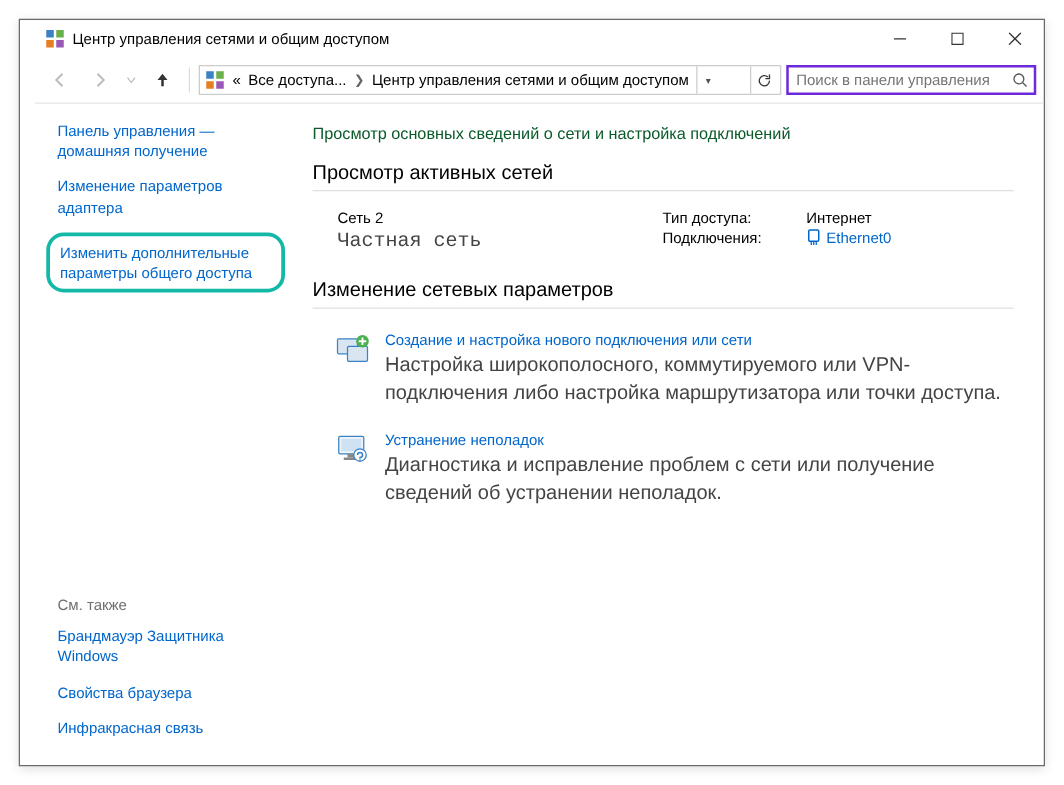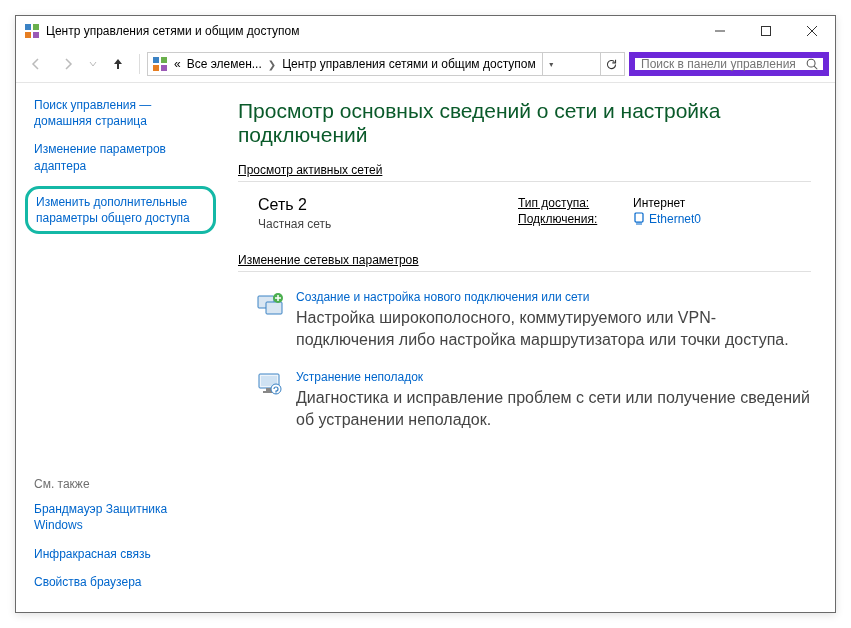--- a/index.html
+++ b/index.html
@@ -12,20 +12,21 @@
     color: #000;
   }
   .window {
     width: 821px;
     height: 598px;
     border: 1px solid #6a6a6a;
     background: #fff;
     display: flex;
     flex-direction: column;
     box-shadow: 0 2px 8px rgba(0,0,0,0.12);
+    padding-left: 12px;
   }
   .titlebar {
     height: 30px;
     display: flex;
     align-items: center;
     padding: 0 0 0 8px;
   }
   .titlebar .icon-cp {
     width: 16px; height: 16px; margin-right: 6px;
     display: inline-flex; align-items: center; justify-content: center;
@@ -75,21 +76,21 @@
   }
   .addressbar .history-drop {
     width: 18px; height: 22px;
     display: flex; align-items: center; justify-content: center;
     border-left: 1px solid #ccc;
     color: #555; font-size: 8px;
   }
   .searchbar {
     width: 200px;
     height: 24px;
-    border: 6px solid #6d28d9;
+    border: 2px solid #6d28d9;
     display: flex;
     align-items: center;
     padding: 0 4px;
   }
   .searchbar input {
     flex: 1; border: none; outline: none; font-size: 12px;
     color: #666; background: transparent;
   }
   .searchbar .sicon { color: #555; }
   .body {
@@ -127,43 +128,42 @@
     margin-bottom: 10px;
   }
   .content {
     flex: 1;
     padding: 12px 24px 10px 14px;
     overflow: auto;
   }
   .content h1 {
     color: #0a5a2a;
     font-weight: 400;
-    font-size: 21px;
+    font-size: 13px;
     margin: 4px 0 16px 0;
   }
   .section-title {
-    font-size: 12px;
+    font-size: 16px;
     margin: 8px 0 4px 0;
-    text-decoration: underline;
   }
   .hr {
     border: none;
     border-top: 1px solid #e0e0e0;
     margin: 2px 0 10px 0;
   }
   .netrow {
     display: flex;
     padding: 4px 0 14px 20px;
   }
   .netleft { width: 260px; }
-  .netname { font-size: 16px; margin-bottom: 3px; }
-  .nettype { font-size: 12px; color: #444; }
+  .netname { font-size: 12px; margin-bottom: 3px; }
+  .nettype { font-size: 16px; color: #444; font-family: Liberation Mono, monospace; }
   .netright { flex: 1; }
   .kv { display: flex; font-size: 12px; margin-bottom: 2px; }
-  .kv .k { width: 115px; color: #000; text-decoration: underline; }
+  .kv .k { width: 115px; color: #000; }
   .kv .v { color: #000; }
   .kv .v.link { color: #0066cc; cursor: pointer; }
   .netadapter {
     display: inline-flex; align-items: flex-start; gap: 4px;
   }
   .task {
     display: flex;
     gap: 12px;
     padding: 8px 0 10px 18px;
   }
@@ -245,21 +245,21 @@
     <div class="addressbar">
       <span>
         <svg width="16" height="16" viewBox="0 0 16 16">
             <rect x="1" y="1" width="6" height="6" fill="#3b82c4"></rect>
             <rect x="9" y="1" width="6" height="6" fill="#6ab04c"></rect>
             <rect x="1" y="9" width="6" height="6" fill="#e67e22"></rect>
             <rect x="9" y="9" width="6" height="6" fill="#9b59b6"></rect>
           </svg>
       </span>
       <span class="crumb">«</span>
-      <span class="crumb">Все элемен...</span>
+      <span class="crumb">Все доступа...</span>
       <span class="chev">❯</span>
       <span class="crumb">Центр управления сетями и общим доступом</span>
       <span class="history-drop">▾</span>
       <span class="refresh">
         <svg width="13" height="13" viewBox="0 0 16 16">
             <path d="M13 8 A5 5 0 1 1 11.5 4.5 M13 2 L13 6 L9 6" fill="none" stroke="currentColor" stroke-width="1.3"></path>
           </svg>
       </span>
     </div>
     <div class="searchbar">
@@ -268,28 +268,28 @@
         <svg width="14" height="14" viewBox="0 0 16 16">
             <circle cx="7" cy="7" r="4.5" fill="none" stroke="currentColor" stroke-width="1.2"></circle>
             <line x1="10.5" y1="10.5" x2="14" y2="14" stroke="currentColor" stroke-width="1.2"></line>
           </svg>
       </span>
     </div>
   </div>
 
   <div class="body">
     <div class="sidebar">
-      <span class="link">Поиск управления — домашняя страница</span>
+      <span class="link">Панель управления — домашняя получение</span>
       <span class="link">Изменение параметров адаптера</span>
       <span class="link highlighted">Изменить дополнительные параметры общего доступа</span>
       <div class="spacer"></div>
       <div class="see-also">См. также</div>
       <span class="link">Брандмауэр Защитника Windows</span>
+      <span class="link">Свойства браузера</span>
       <span class="link">Инфракрасная связь</span>
-      <span class="link">Свойства браузера</span>
     </div>
 
     <div class="content">
       <h1>Просмотр основных сведений о сети и настройка подключений</h1>
 
       <div class="section-title">Просмотр активных сетей</div>
       <hr class="hr">
 
       <div class="netrow">
         <div class="netleft">

